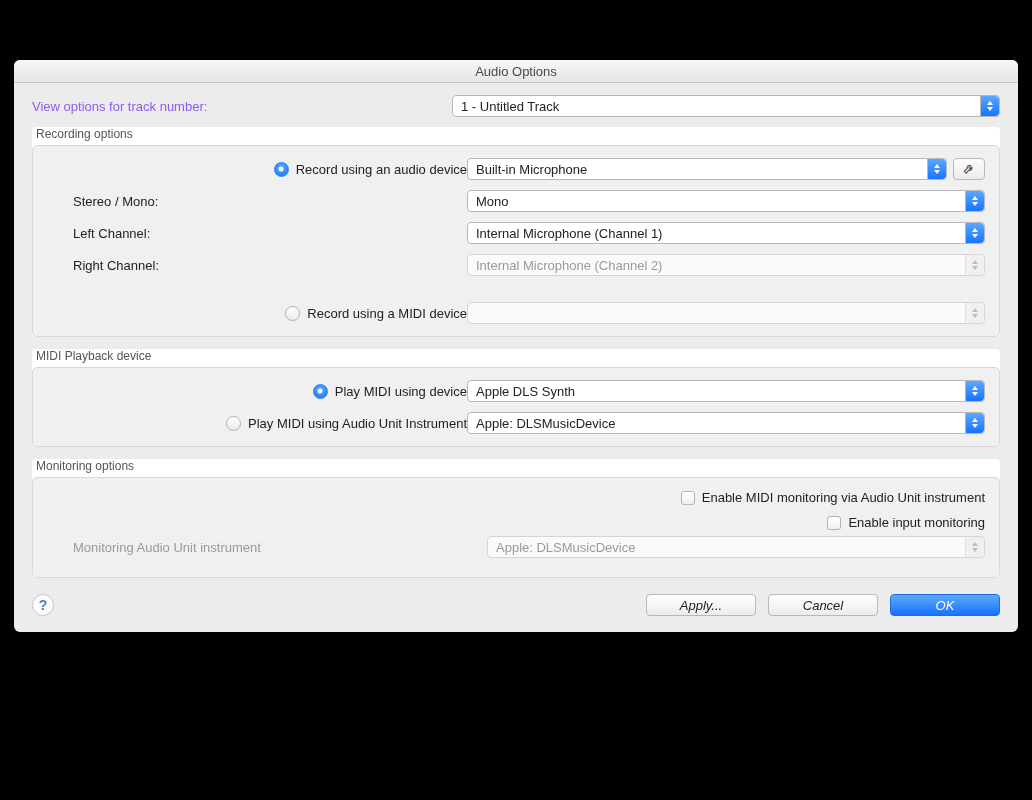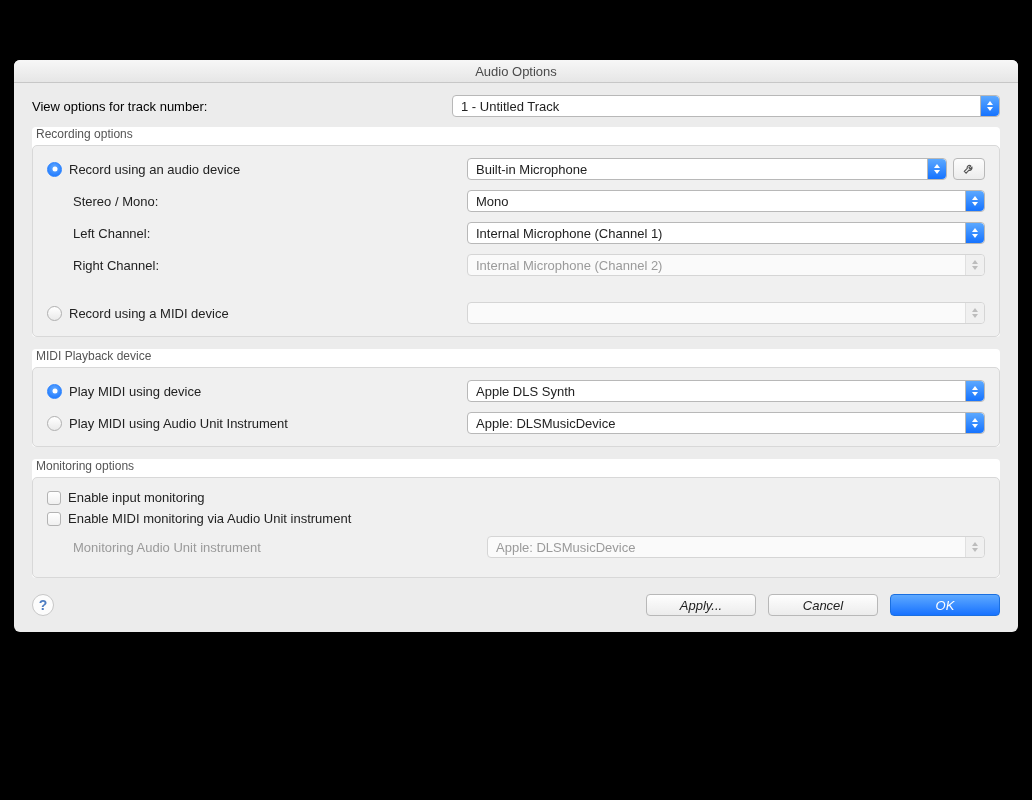--- a/index.html
+++ b/index.html
@@ -29,21 +29,21 @@
     text-align: center;
     font-size: 13px;
     color: #4a4a4a;
     background: linear-gradient(#f7f7f7,#e6e6e6);
     border-bottom: 1px solid #c7c7c7;
   }
   .content { padding: 12px 18px 16px 18px; }
   .row { display: flex; align-items: center; margin-bottom: 10px; }
   .row .lbl { flex: 0 0 420px; }
   .row .ctrl { flex: 1; }
-  .bold-lbl { font-size: 13px; color: #000000; }
+  .bold-lbl { font-size: 13px; color: #8b5cf6; }
 
   
   .popup {
     position: relative;
     height: 22px;
     background: #fff;
     border: 1px solid #b8b8b8;
     border-radius: 4px;
     display: flex;
     align-items: center;
@@ -81,21 +81,21 @@
   }
   .group-title { font-size: 12px; color: #555; margin: 0 0 4px 4px; }
   .group-body {
     border: 1px solid #d8d8d8;
     border-radius: 5px;
     background: #f0f0f0;
     padding: 12px 14px;
   }
 
   .radio, .check {
-    display: flex; align-items: center; cursor: default;
+    display: flex; align-items: center; cursor: default; justify-content: flex-end;
   }
   .radio .dot {
     width: 15px; height: 15px; border-radius: 50%;
     border: 1px solid #b0b0b0; background: linear-gradient(#fff,#eaeaea);
     margin-right: 7px; position: relative; flex-shrink: 0;
   }
   .radio.checked .dot {
     border-color: #2a82ff; background: radial-gradient(circle at 50% 35%, #64aaff, #1271ff);
   }
   .radio.checked .dot::after {
@@ -269,38 +269,38 @@
           </div>
         </div>
 
       </div>
     </div>
 
     <div class="group">
       <div class="group-title">Monitoring options</div>
       <div class="group-body">
 
+        <div class="row" style="margin-bottom:10px">
+          <div class="lbl" style="flex:1">
+            <div class="check">
+              <span class="box"></span>
+              <span>Enable MIDI monitoring via Audio Unit instrument</span>
+            </div>
+          </div>
+        </div>
+
         <div class="row" style="margin-bottom:6px">
           <div class="lbl" style="flex:1">
             <div class="check">
               <span class="box"></span>
               <span>Enable input monitoring</span>
             </div>
           </div>
         </div>
 
-        <div class="row" style="margin-bottom:10px">
-          <div class="lbl" style="flex:1">
-            <div class="check">
-              <span class="box"></span>
-              <span>Enable MIDI monitoring via Audio Unit instrument</span>
-            </div>
-          </div>
-        </div>
-
         <div class="row" style="margin-bottom:7px">
           <div class="lbl indent sub-lbl disabled" style="flex:0 0 440px">Monitoring Audio Unit instrument</div>
           <div class="ctrl">
             <div class="popup grey disabled">
               <span>Apple: DLSMusicDevice</span>
               <span class="caps"></span>
             </div>
           </div>
         </div>
 

